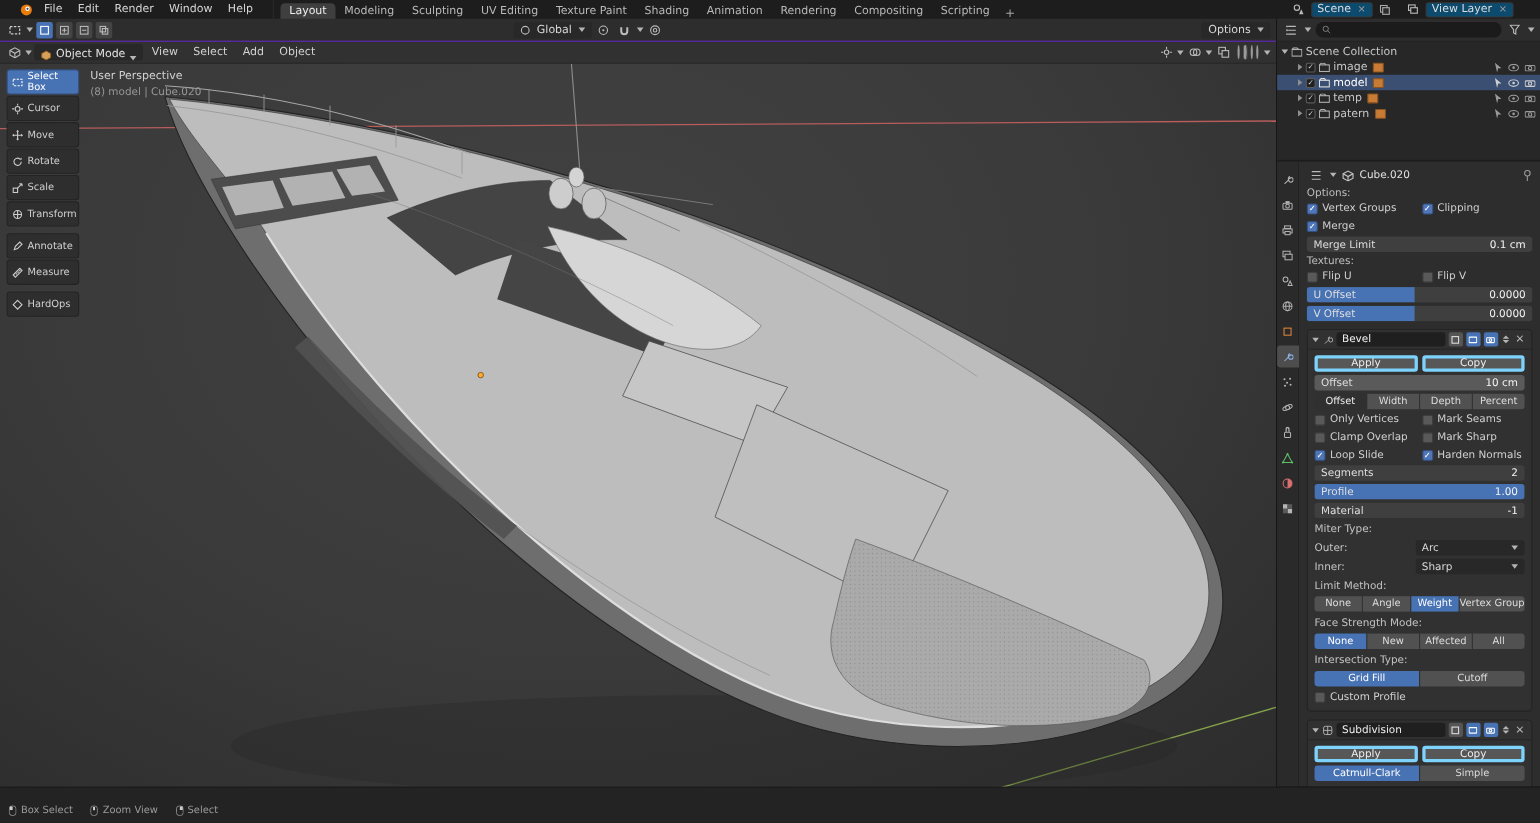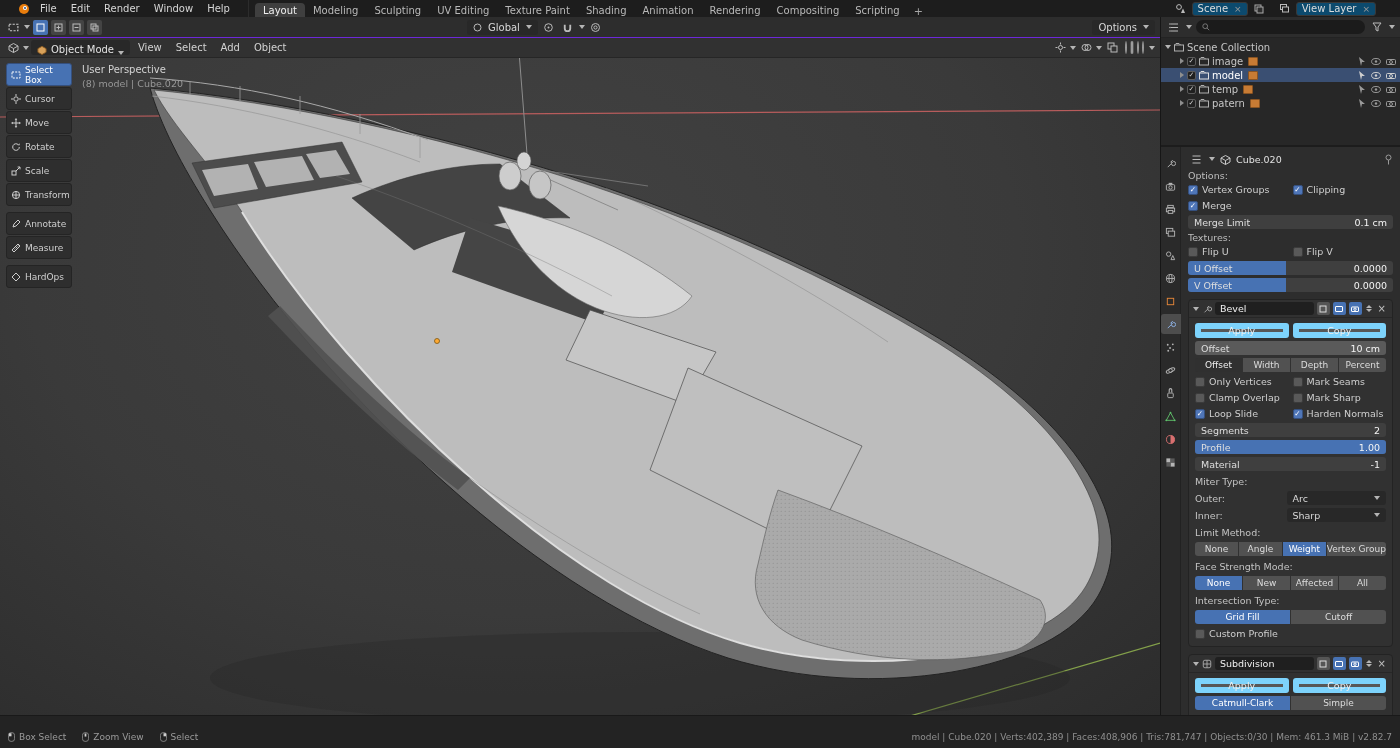--- a/index.html
+++ b/index.html
@@ -90,21 +90,21 @@
   .fld span { position:relative; z-index:1; }
   .fld .val { color:#f4f4f4; }
   .seg { display:flex; gap:1px; margin-bottom:3px; }
   .seg > div { flex:1; height:14px; background:#515151; display:flex; align-items:center; justify-content:center; color:#dcdcdc; font-size:9px; white-space:nowrap; }
   .seg > div:first-child { border-radius:3px 0 0 3px; }
   .seg > div:last-child { border-radius:0 3px 3px 0; }
   .seg > div.on { background:#4772b3; color:#fff; }
   .seg > div.on-dark { background:#303030; color:#ececec; }
   .drop { height:14px; background:#282828; border-radius:3px; display:flex; align-items:center; justify-content:space-between; padding:0 6px; color:#d8d8d8; margin-bottom:3px; }
   .lblrow { display:flex; align-items:center; height:14px; color:#c3c3c3; margin-bottom:3px; }
-  .btn { height:15px; background:#575757; border:6px solid #7dd3fc; border-radius:3px; display:flex; align-items:center; justify-content:center; color:#eee; }
+  .btn { height:15px; background:#575757; border:3px solid #7dd3fc; border-radius:3px; display:flex; align-items:center; justify-content:center; color:#eee; }
 
   .mod { border:1px solid #232323; background:#313131; border-radius:4px; margin-top:7px; }
   .mod-h { height:18px; display:flex; align-items:center; gap:3px; padding:0 4px; border-bottom:1px solid #272727; }
   .mod-name { flex:1; height:13px; background:#1f1f1f; border-radius:3px; display:flex; align-items:center; padding:0 5px; color:#f0f0f0; }
   .tgl { width:13px; height:13px; border-radius:2px; background:#555; display:flex; align-items:center; justify-content:center; flex:0 0 13px; }
   .tgl.on { background:#4772b3; }
   .mod-x { color:#c0c0c0; font-size:10px; padding:0 2px; }
   .updown { display:flex; flex-direction:column; gap:1px; align-items:center; padding:0 1px; }
   .updown i { width:0; height:0; border-left:3px solid transparent; border-right:3px solid transparent; display:block; }
   .updown .u { border-bottom:3px solid #b5b5b5; }
@@ -926,16 +926,15 @@
         </svg>
       <span>Zoom View</span>
     </span>
     <span class="sb-item">
       <svg width="7" height="10" viewBox="0 0 8 11">
           <rect x="0.5" y="0.5" width="7" height="10" rx="3" fill="none" stroke="#8a8a8a"></rect>
           <path d="M4 1.2h3v3.5H4z" fill="#cfcfcf"></path>
         </svg>
       <span>Select</span>
     </span>
-    <span class="sb-stats">model | Cube.020 | Verts:402,389 | Faces:408,906 | Tris:781,747 | Objects:0/30 | Mem: 461.3 MiB | v2.82.7</span>
   </div>
 
 </div>
 
 </body></html>

